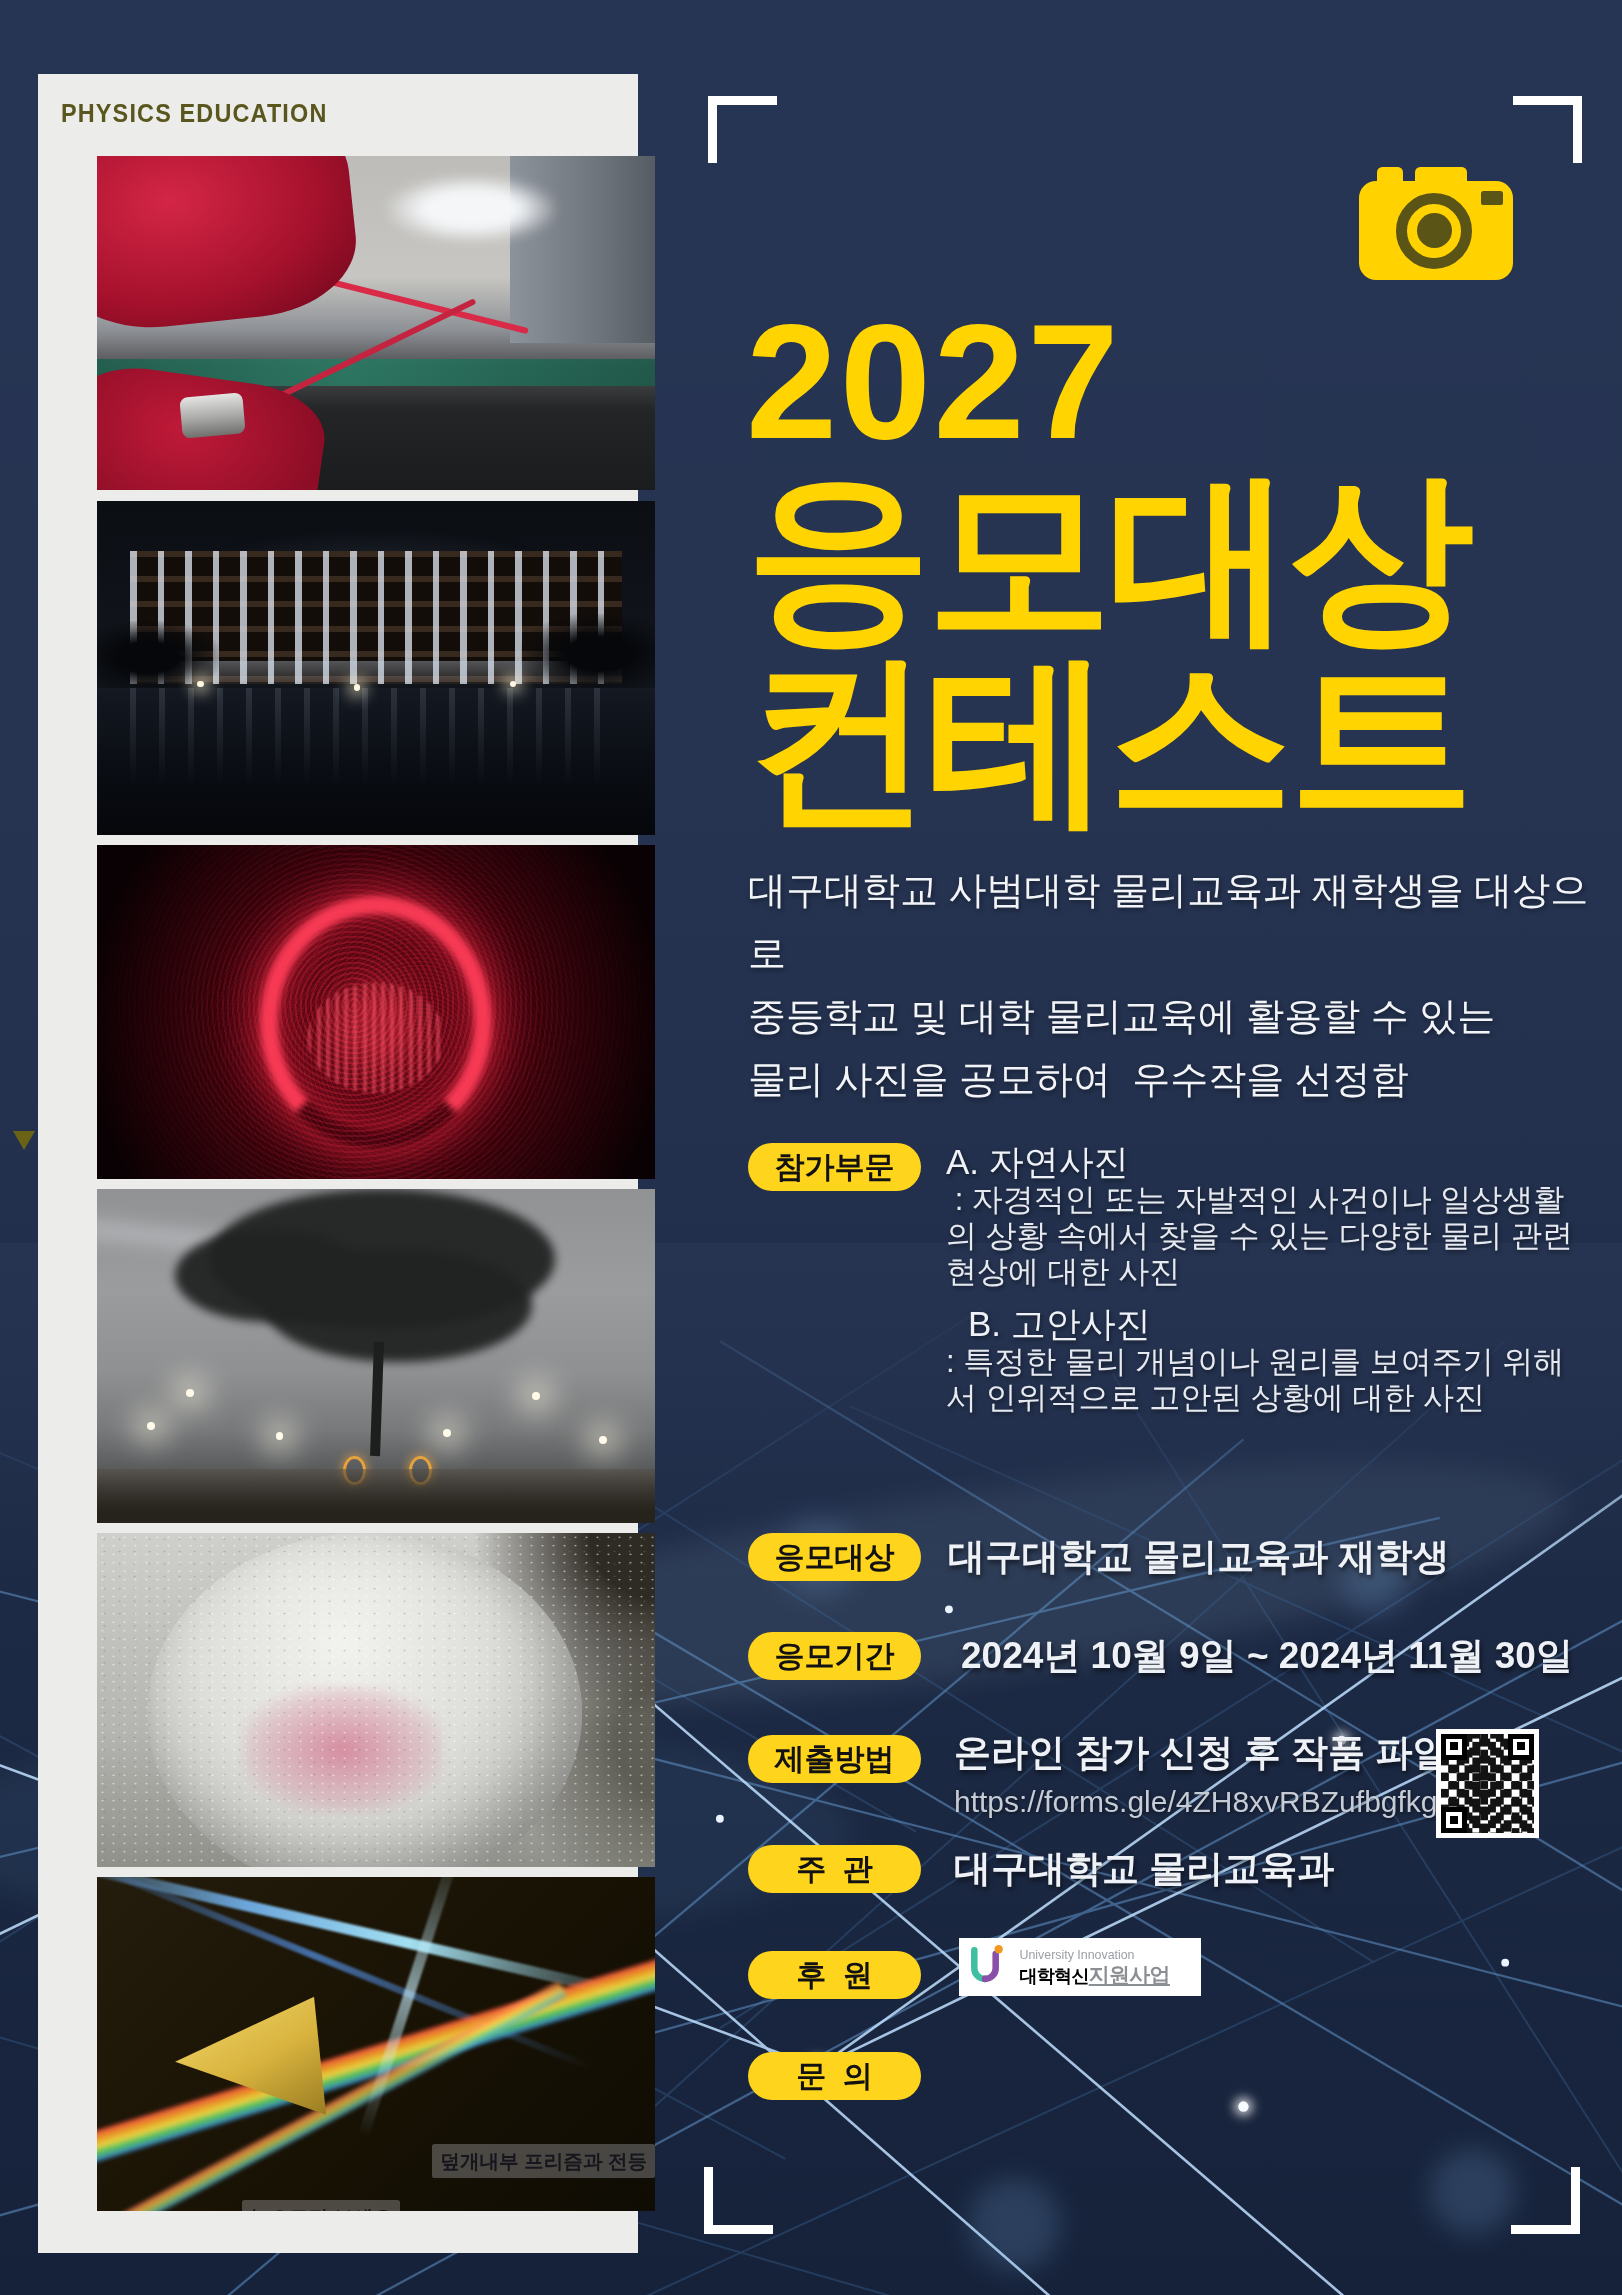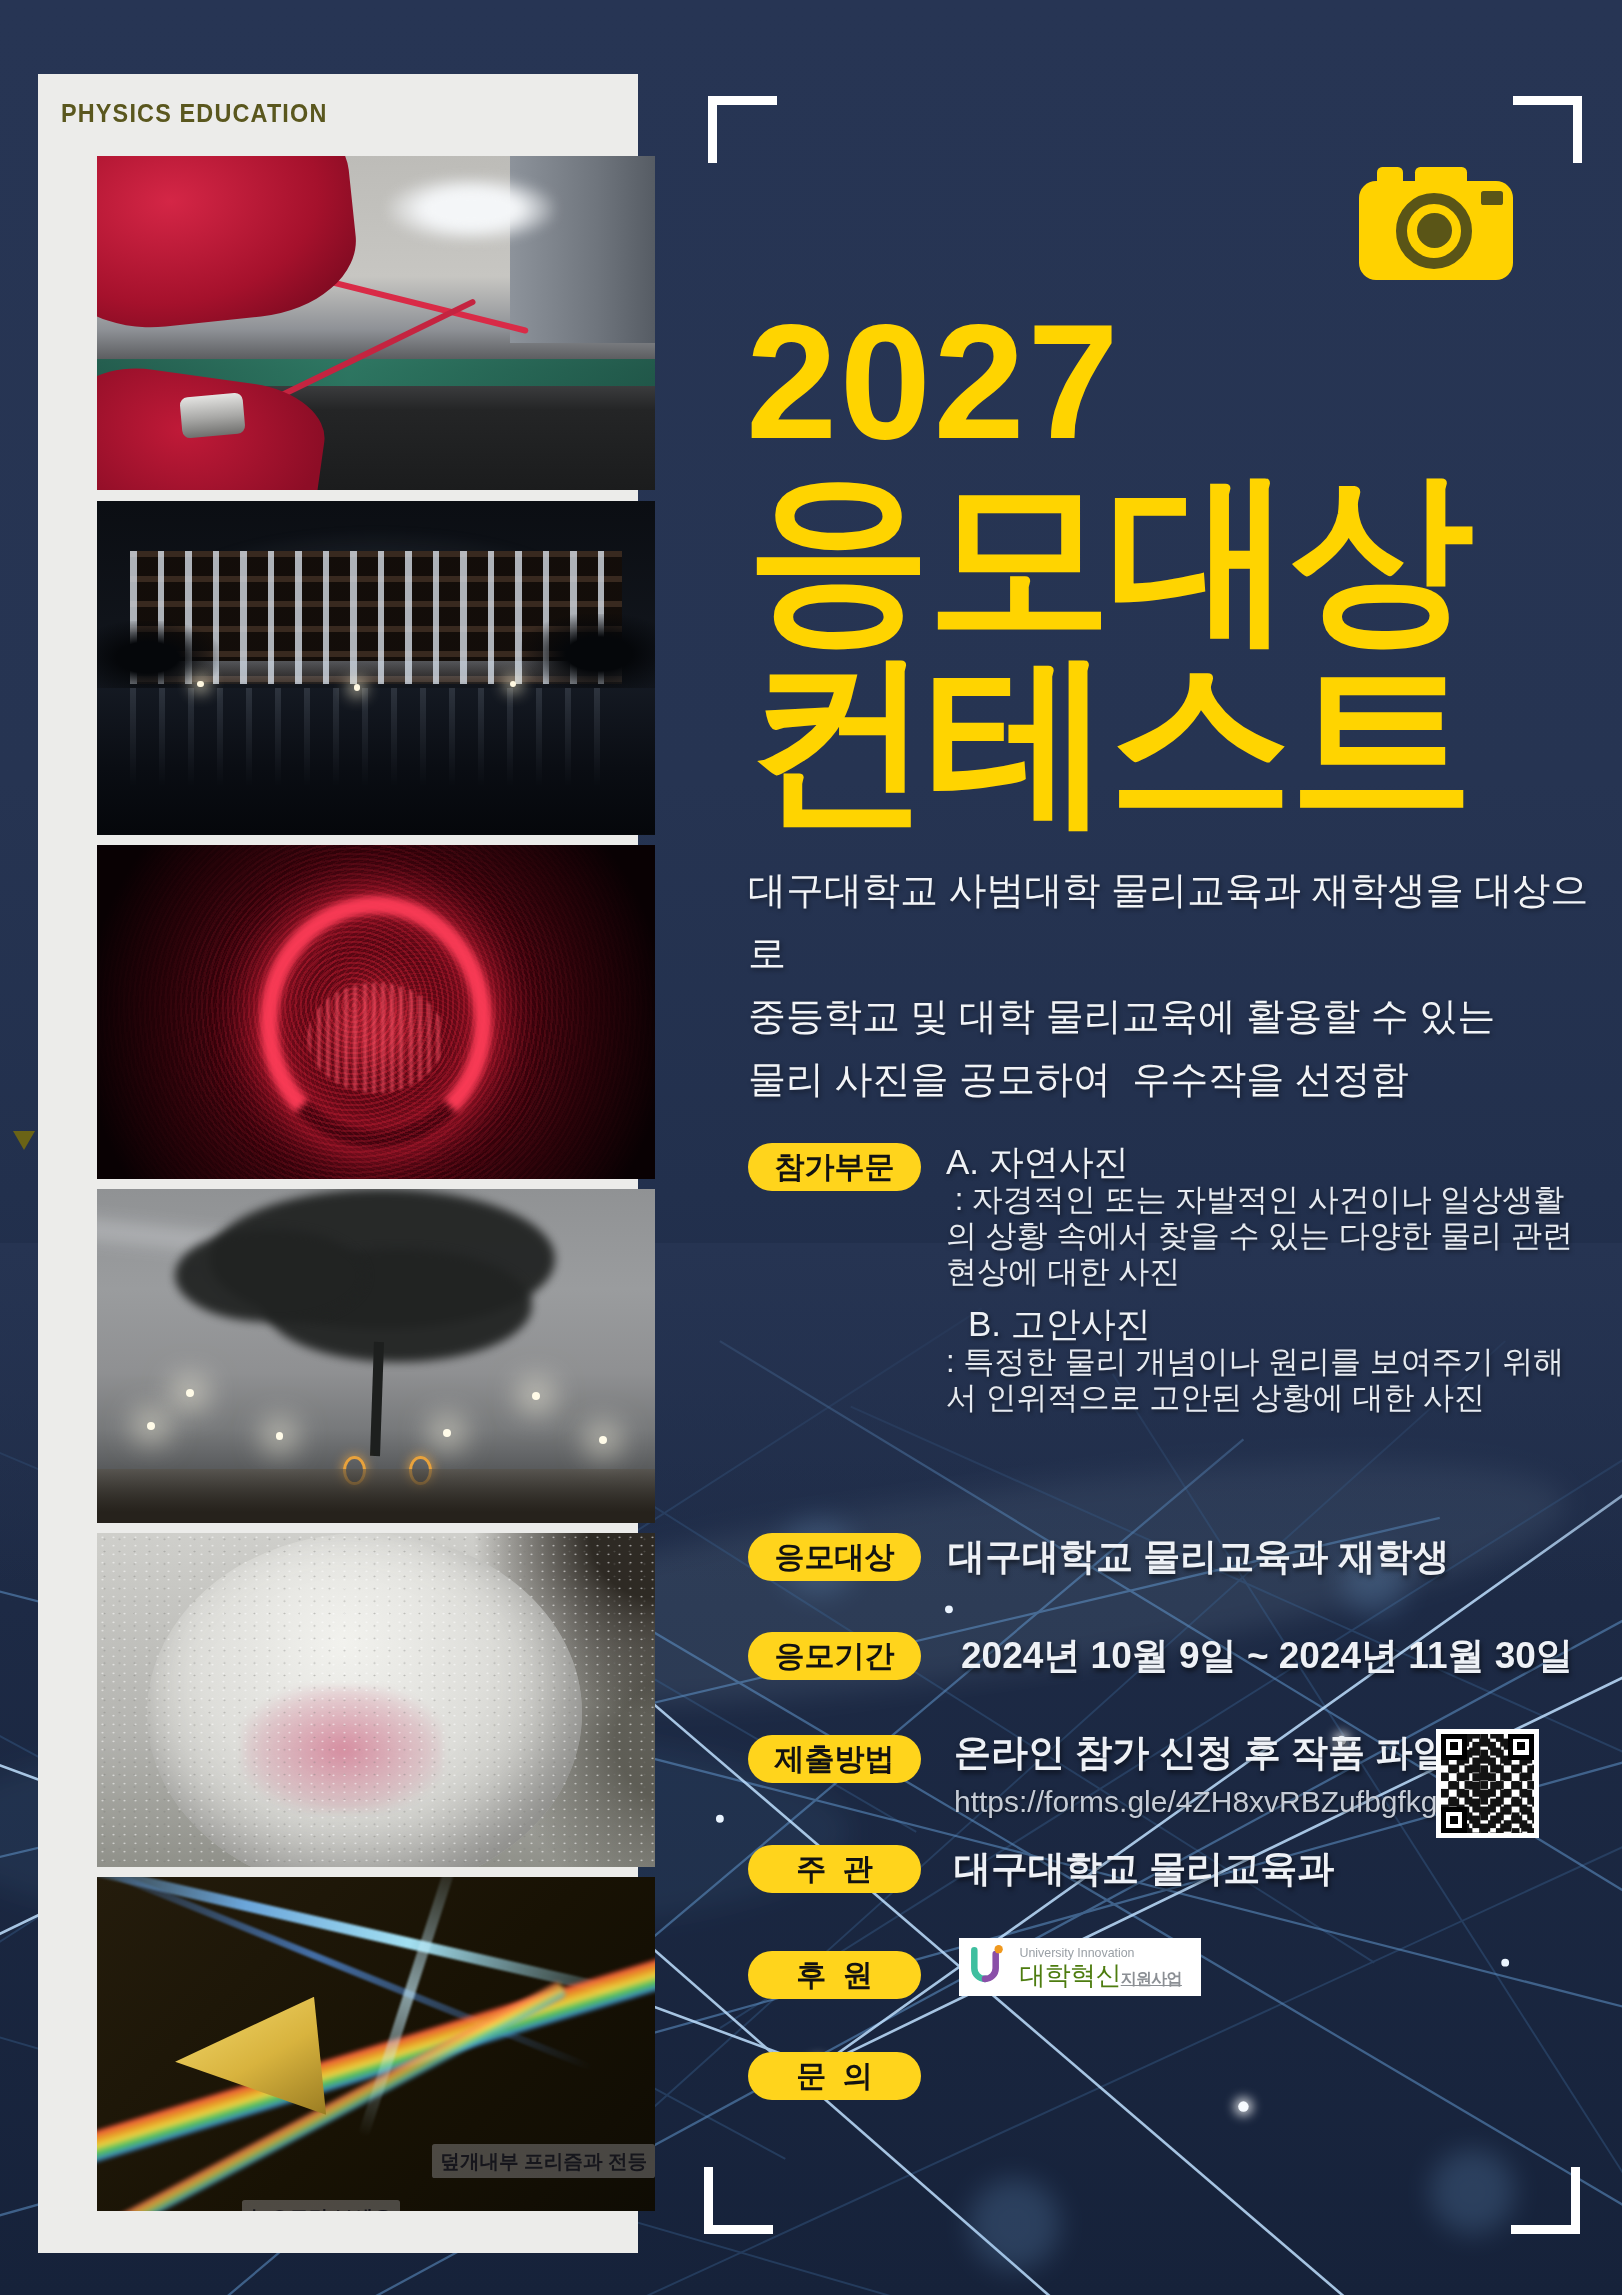--- a/index.html
+++ b/index.html
@@ -164,22 +164,22 @@
     background-size:15.7px 15.7px,21px 17px;background-position:0 0,7.2px 4.6px;}
   .qr-eye{position:absolute;width:26px;height:26px;border:5.9px solid #000;background:#fff;box-sizing:border-box;}
   .qr-eye .dot{width:7.9px;height:7.9px;background:#000;margin:3.3px auto;}
   .qe1{left:4.6px;top:4.6px;}.qe2{right:4.6px;top:4.6px;}.qe3{left:4.6px;bottom:4.6px;}
 
   .sponsor-box{position:absolute;left:959px;top:1938px;width:242px;height:58px;background:#fff;
     display:flex;align-items:center;padding-left:6.5px;box-sizing:border-box;}
   .sp-text{margin-left:16px;line-height:1;}
   .sp-small{font-size:12.4px;color:#9aa0a6;margin-bottom:2.6px;}
   .sp-row{display:flex;align-items:baseline;}
-  .sp-strong{font-size:26px;font-weight:400;color:#4d7c0f;letter-spacing:-0.7px;}
-  .sp-rest{font-size:16px;font-weight:600;color:#8b8f94;letter-spacing:-0.7px;text-decoration:underline;}
+  .sp-strong{font-size:18px;font-weight:700;color:#000000;letter-spacing:-0.7px;}
+  .sp-rest{font-size:21px;font-weight:600;color:#8b8f94;letter-spacing:-0.7px;text-decoration:underline;}
 
   .tri{position:absolute;left:13px;top:1131px;width:0;height:0;
     border-left:11px solid transparent;border-right:11px solid transparent;border-top:19.6px solid #6a6316;}
 </style>
 </head>
 <body>
 
 <div class="poster">
 
   <svg class="plexus" viewBox="0 0 2480 1608" preserveAspectRatio="none">

